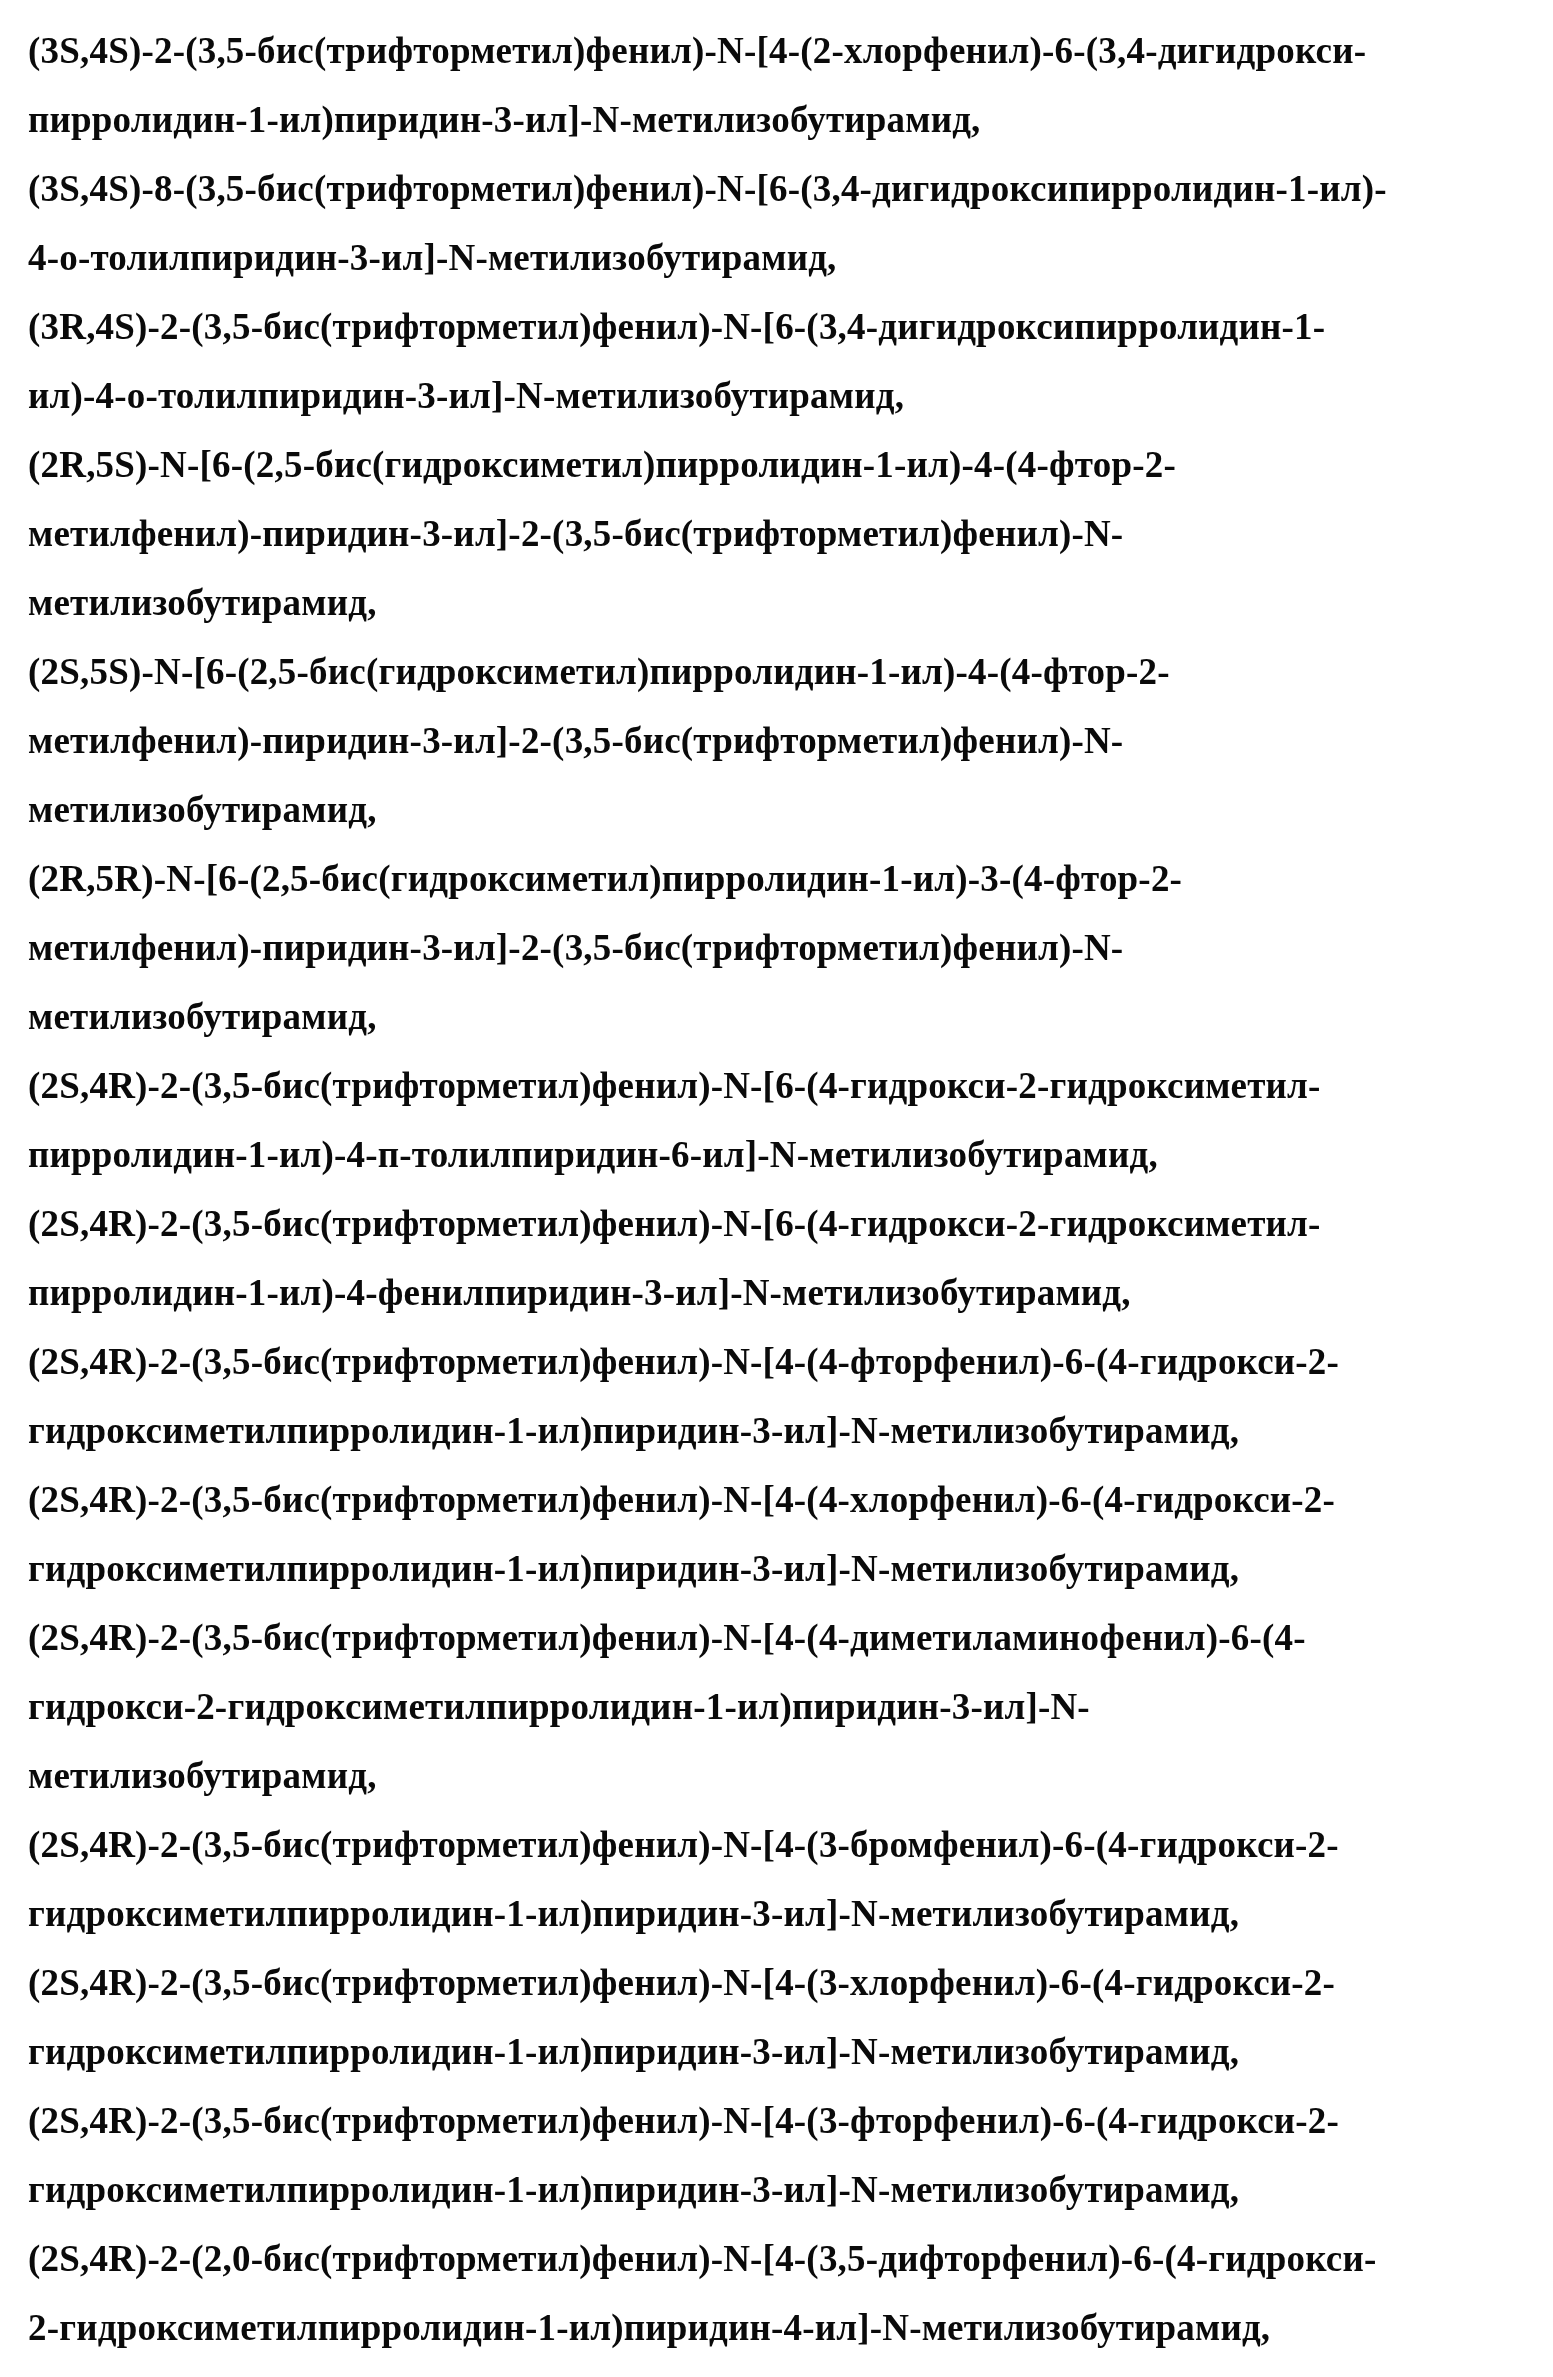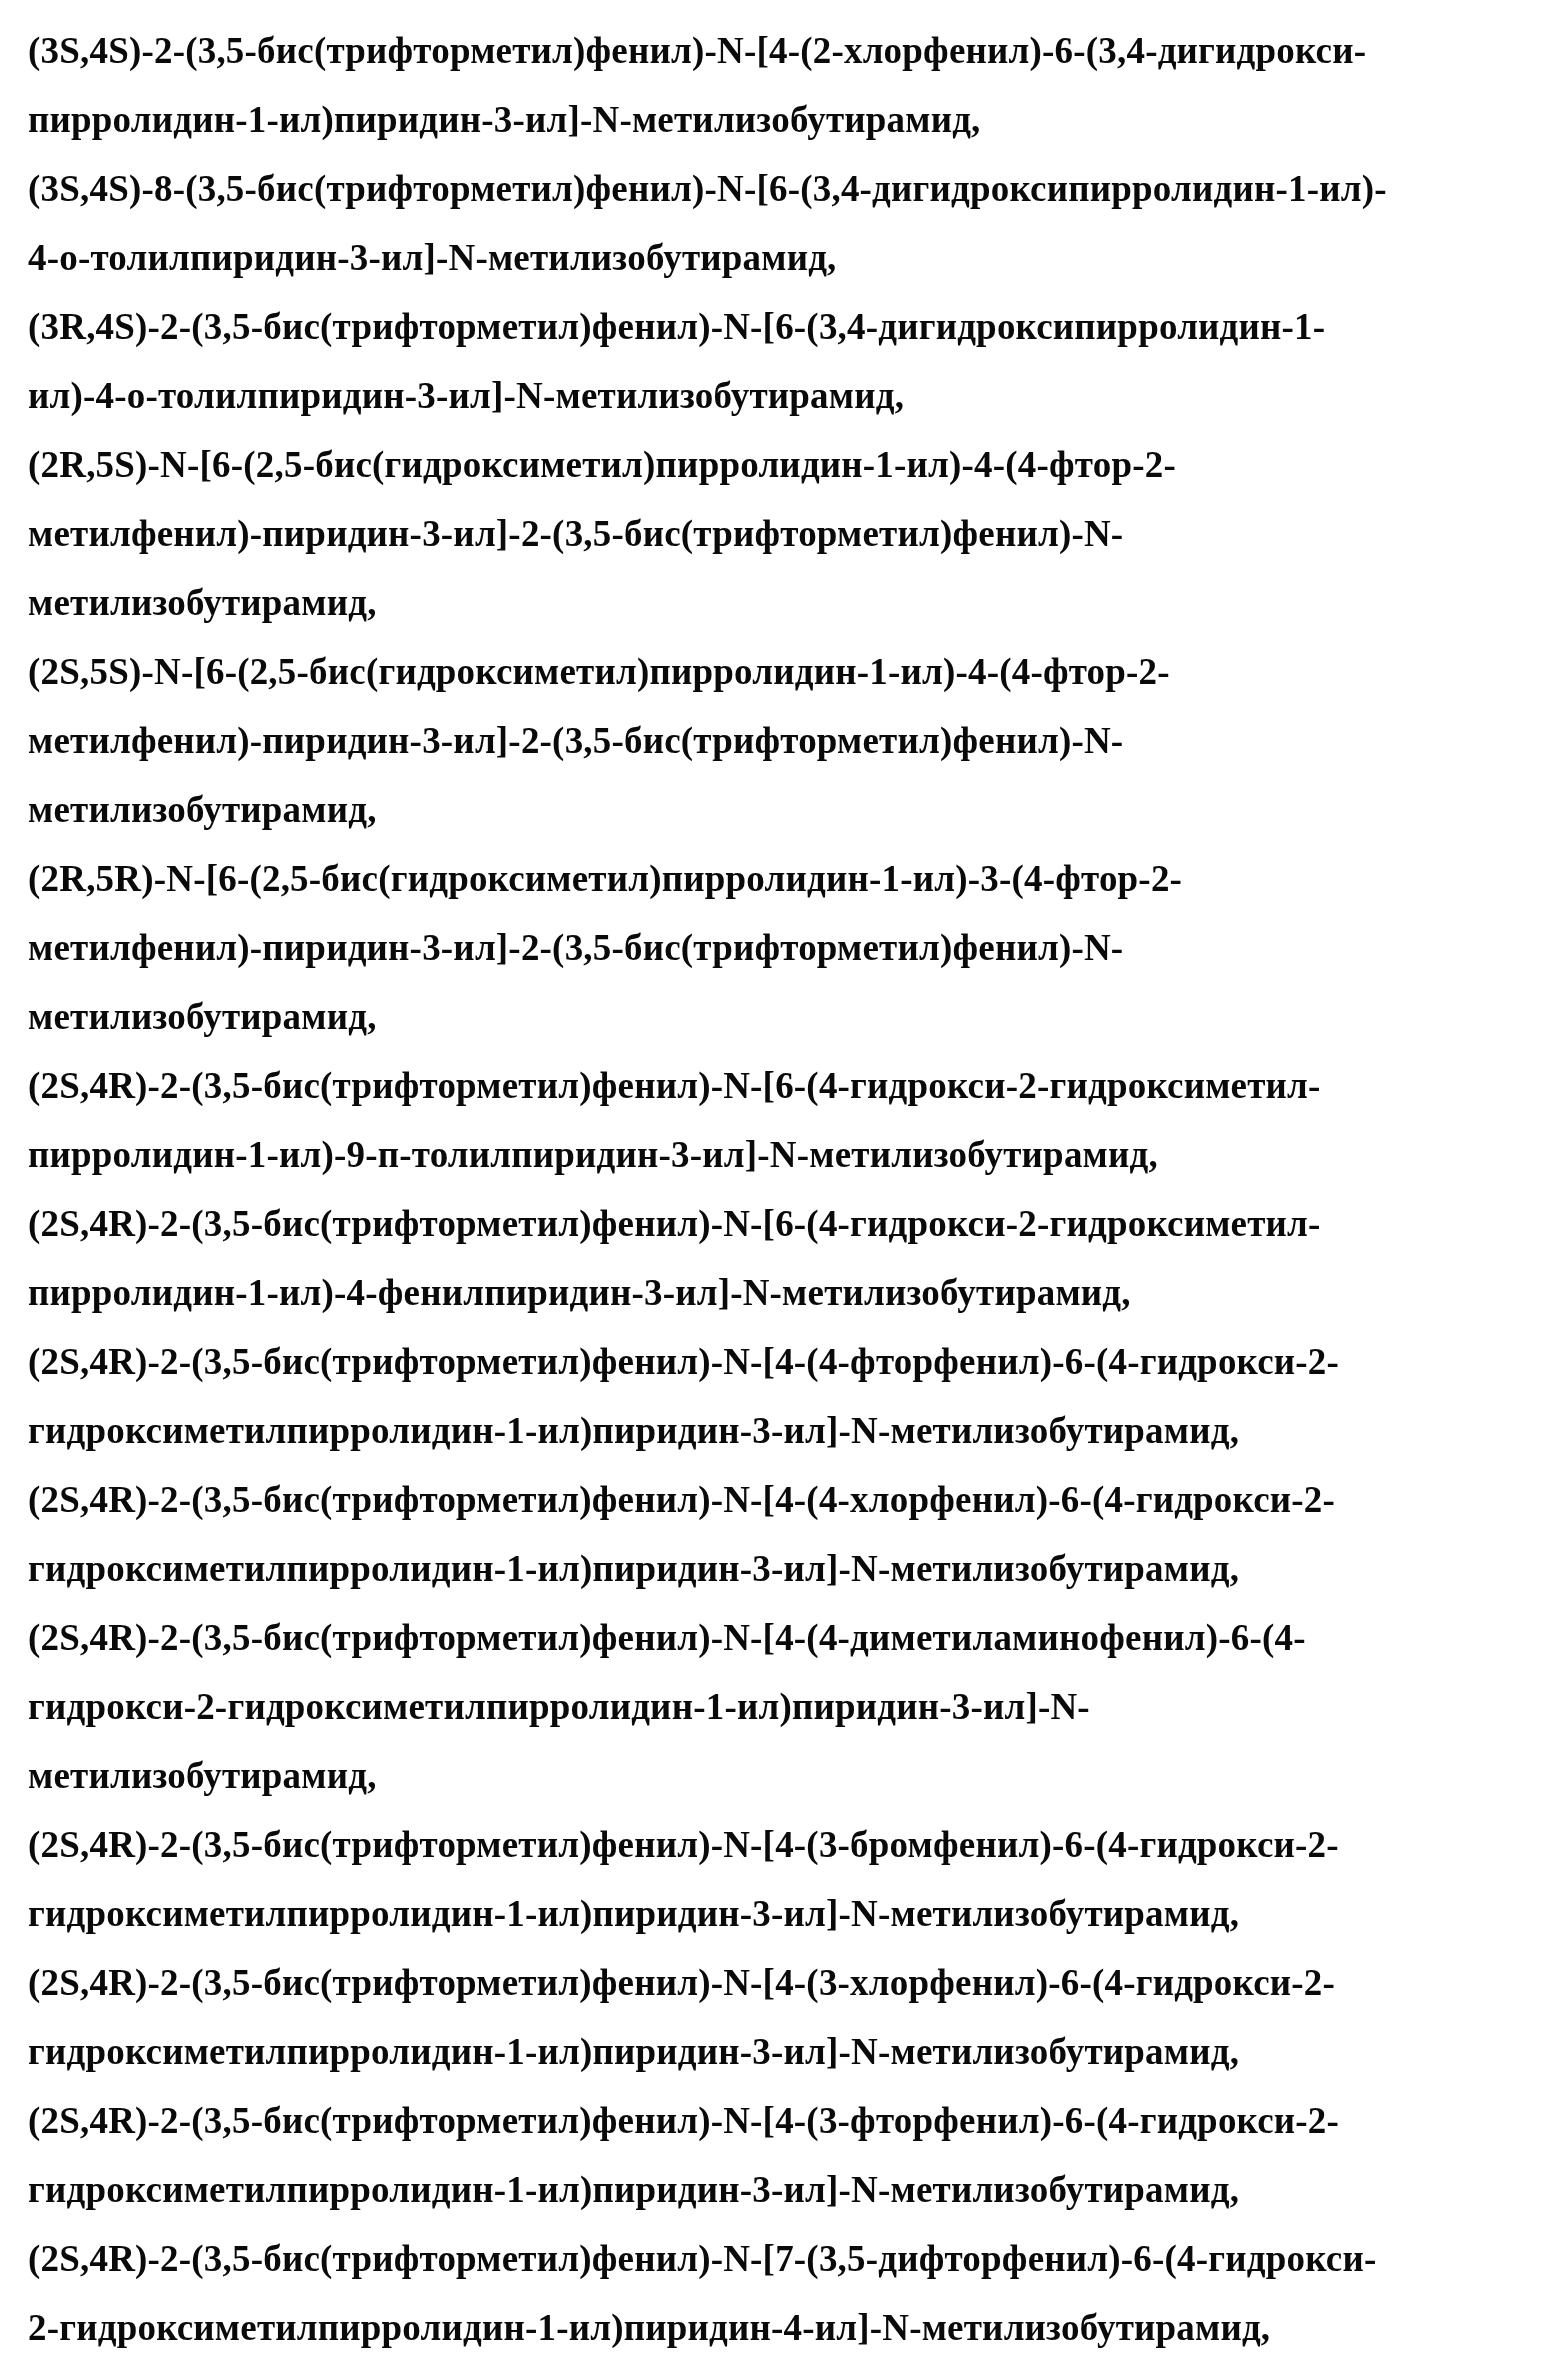--- a/index.html
+++ b/index.html
@@ -57,33 +57,33 @@
     <span class="line">(2R,5S)-N-[6-(2,5-бис(гидроксиметил)пирролидин-1-ил)-4-(4-фтор-2-</span>
     <span class="line">метилфенил)-пиридин-3-ил]-2-(3,5-бис(трифторметил)фенил)-N-</span>
     <span class="line">метилизобутирамид,</span>
     <span class="line">(2S,5S)-N-[6-(2,5-бис(гидроксиметил)пирролидин-1-ил)-4-(4-фтор-2-</span>
     <span class="line">метилфенил)-пиридин-3-ил]-2-(3,5-бис(трифторметил)фенил)-N-</span>
     <span class="line">метилизобутирамид,</span>
     <span class="line">(2R,5R)-N-[6-(2,5-бис(гидроксиметил)пирролидин-1-ил)-3-(4-фтор-2-</span>
     <span class="line">метилфенил)-пиридин-3-ил]-2-(3,5-бис(трифторметил)фенил)-N-</span>
     <span class="line">метилизобутирамид,</span>
     <span class="line">(2S,4R)-2-(3,5-бис(трифторметил)фенил)-N-[6-(4-гидрокси-2-гидроксиметил-</span>
-    <span class="line">пирролидин-1-ил)-9-п-толилпиридин-3-ил]-N-метилизобутирамид,</span>
+    <span class="line">пирролидин-1-ил)-4-п-толилпиридин-6-ил]-N-метилизобутирамид,</span>
     <span class="line">(2S,4R)-2-(3,5-бис(трифторметил)фенил)-N-[6-(4-гидрокси-2-гидроксиметил-</span>
     <span class="line">пирролидин-1-ил)-4-фенилпиридин-3-ил]-N-метилизобутирамид,</span>
     <span class="line">(2S,4R)-2-(3,5-бис(трифторметил)фенил)-N-[4-(4-фторфенил)-6-(4-гидрокси-2-</span>
     <span class="line">гидроксиметилпирролидин-1-ил)пиридин-3-ил]-N-метилизобутирамид,</span>
     <span class="line">(2S,4R)-2-(3,5-бис(трифторметил)фенил)-N-[4-(4-хлорфенил)-6-(4-гидрокси-2-</span>
     <span class="line">гидроксиметилпирролидин-1-ил)пиридин-3-ил]-N-метилизобутирамид,</span>
     <span class="line">(2S,4R)-2-(3,5-бис(трифторметил)фенил)-N-[4-(4-диметиламинофенил)-6-(4-</span>
     <span class="line">гидрокси-2-гидроксиметилпирролидин-1-ил)пиридин-3-ил]-N-</span>
     <span class="line">метилизобутирамид,</span>
     <span class="line">(2S,4R)-2-(3,5-бис(трифторметил)фенил)-N-[4-(3-бромфенил)-6-(4-гидрокси-2-</span>
     <span class="line">гидроксиметилпирролидин-1-ил)пиридин-3-ил]-N-метилизобутирамид,</span>
     <span class="line">(2S,4R)-2-(3,5-бис(трифторметил)фенил)-N-[4-(3-хлорфенил)-6-(4-гидрокси-2-</span>
     <span class="line">гидроксиметилпирролидин-1-ил)пиридин-3-ил]-N-метилизобутирамид,</span>
     <span class="line">(2S,4R)-2-(3,5-бис(трифторметил)фенил)-N-[4-(3-фторфенил)-6-(4-гидрокси-2-</span>
     <span class="line">гидроксиметилпирролидин-1-ил)пиридин-3-ил]-N-метилизобутирамид,</span>
-    <span class="line">(2S,4R)-2-(3,5-бис(трифторметил)фенил)-N-[7-(3,5-дифторфенил)-6-(4-гидрокси-</span>
+    <span class="line">(2S,4R)-2-(2,0-бис(трифторметил)фенил)-N-[4-(3,5-дифторфенил)-6-(4-гидрокси-</span>
     <span class="line">2-гидроксиметилпирролидин-1-ил)пиридин-4-ил]-N-метилизобутирамид,</span>
   </div>
 </div>
 
 
 </body></html>

